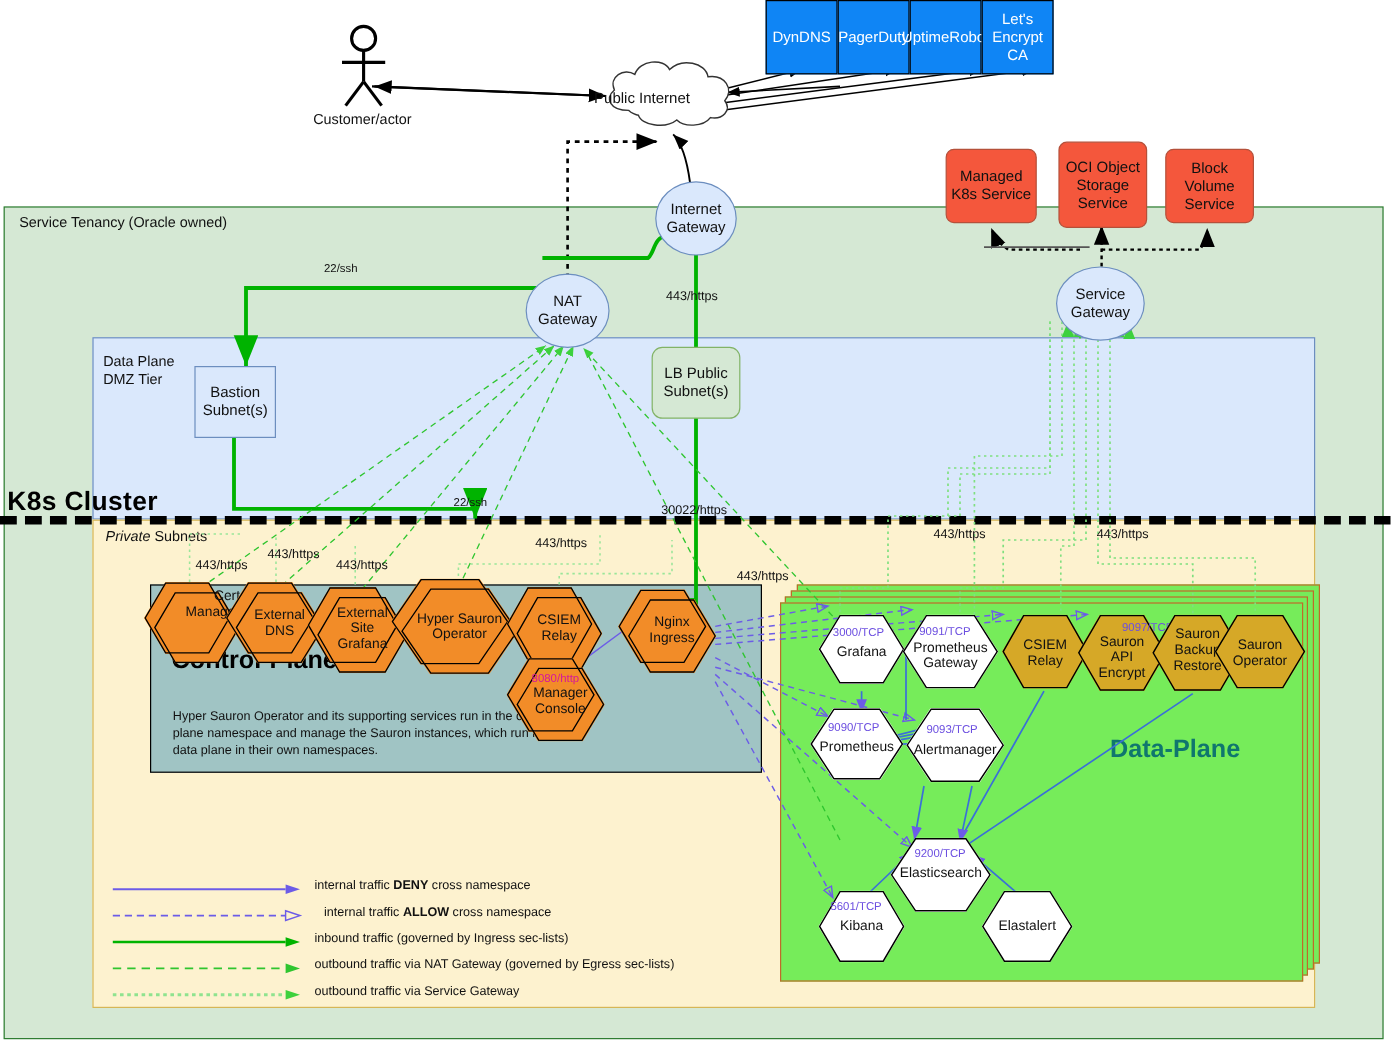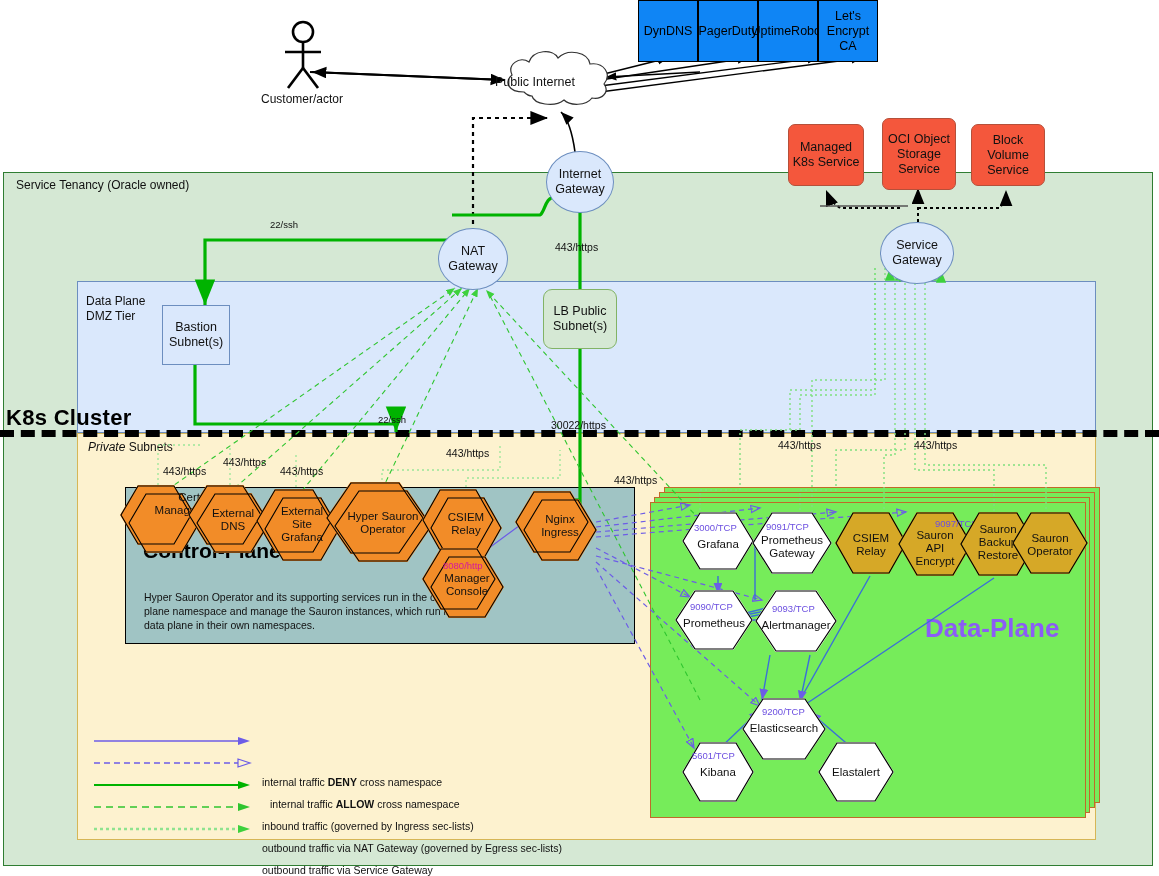--- a/index.html
+++ b/index.html
@@ -16,21 +16,21 @@
   .dmz-label{left:86px;top:294px;font-size:12px;color:#111;line-height:15px;}
 
   .private{left:77px;top:433px;width:1019px;height:407px;background:#fdf2cf;border:1px solid #d6b656;box-sizing:border-box;}
   .private-label{left:88px;top:440px;font-size:12px;color:#111;}
   .private-label i{font-style:italic;}
 
   .k8s-dash{left:0px;top:430px;width:1159px;height:0;border-top:7px dashed #000;}
   .k8s-title{left:6px;top:405px;font-size:22px;font-weight:bold;color:#000;letter-spacing:.3px;}
 
   
-  .extbox{background:#0f85f5;border:1px solid #000;color:#000000;font-size:12.5px;
+  .extbox{background:#0f85f5;border:1px solid #000;color:#ffffff;font-size:12.5px;
           display:flex;align-items:center;justify-content:center;text-align:center;line-height:15px;box-sizing:border-box;}
   .ocibox{background:#f4573c;border:1px solid #b5503a;border-radius:7px;color:#111;font-size:12.5px;
           display:flex;align-items:center;justify-content:center;text-align:center;line-height:15px;box-sizing:border-box;
           box-shadow:0 0 0 0 rgba(0,0,0,0);}
 
   
   .cloud-label{font-size:12.5px;color:#111;}
 
   
   .gw{background:#dae8fc;border:1px solid #6c8ebf;border-radius:50%;display:flex;align-items:center;
@@ -43,21 +43,21 @@
       justify-content:center;text-align:center;font-size:12.5px;color:#111;line-height:15px;box-sizing:border-box;}
 
   
   .cp-panel{left:125px;top:487px;width:510px;height:157px;background:#a0c4c4;border:1px solid #000;box-sizing:border-box;}
   .cp-title{left:143px;top:539px;font-size:21px;font-weight:bold;color:#000;}
   .cp-desc{left:144px;top:590px;width:330px;font-size:10.5px;color:#111;line-height:14px;}
 
   
   .dp-stack{left:650px;top:487px;width:452px;height:330px;}
   .dp-sheet{position:absolute;background:#76ec5a;border:1px solid #c06a2a;box-sizing:border-box;}
-  .dp-title{left:925px;top:613px;font-size:26px;font-weight:bold;color:#8b5cf6;}
+  .dp-title{left:925px;top:613px;font-size:21px;font-weight:bold;color:#0f766e;}
   .dp-desc{left:925px;top:655px;width:148px;font-size:10.5px;color:#111;line-height:13.6px;}
 
   
   .hex{position:absolute;display:flex;align-items:center;justify-content:center;text-align:center;
        font-size:11.5px;color:#111;line-height:13px;box-sizing:border-box;
        clip-path:polygon(25% 0%,75% 0%,100% 50%,75% 100%,25% 100%,0% 50%);}
   .hex.orange{background:#f28c28;}
   .hex.white{background:#ffffff;}
   .hex.gold{background:#d6a827;}
   .hexlbl{position:absolute;width:100%;text-align:center;font-size:11.5px;line-height:13px;color:#111;}
@@ -65,21 +65,21 @@
   .portlbl{position:absolute;font-size:9.5px;color:#6c4fe0;white-space:nowrap;}
   .portlbl-m{position:absolute;font-size:9.5px;color:#d6189b;white-space:nowrap;}
 
   
   .wirelbl{position:absolute;font-size:10.5px;color:#111;background:rgba(255,255,255,0);white-space:nowrap;}
   .wirelbl.sm{font-size:9.5px;}
 
   
   .legend{left:92px;top:727px;width:415px;height:107px;}
   .legrow{position:absolute;height:20px;font-size:10.5px;color:#111;white-space:nowrap;}
-  .legtext{position:absolute;left:170px;top:-1px;margin-top:44px;}
+  .legtext{position:absolute;left:170px;top:-1px;}
 
   .actor-label{font-size:12px;color:#111;}
 </style>
 </head>
 <body>
 
 <div id="stage">
 
   <div class="abs tenancy"></div>
   <div class="abs tenancy-label">Service Tenancy (Oracle owned)</div>

